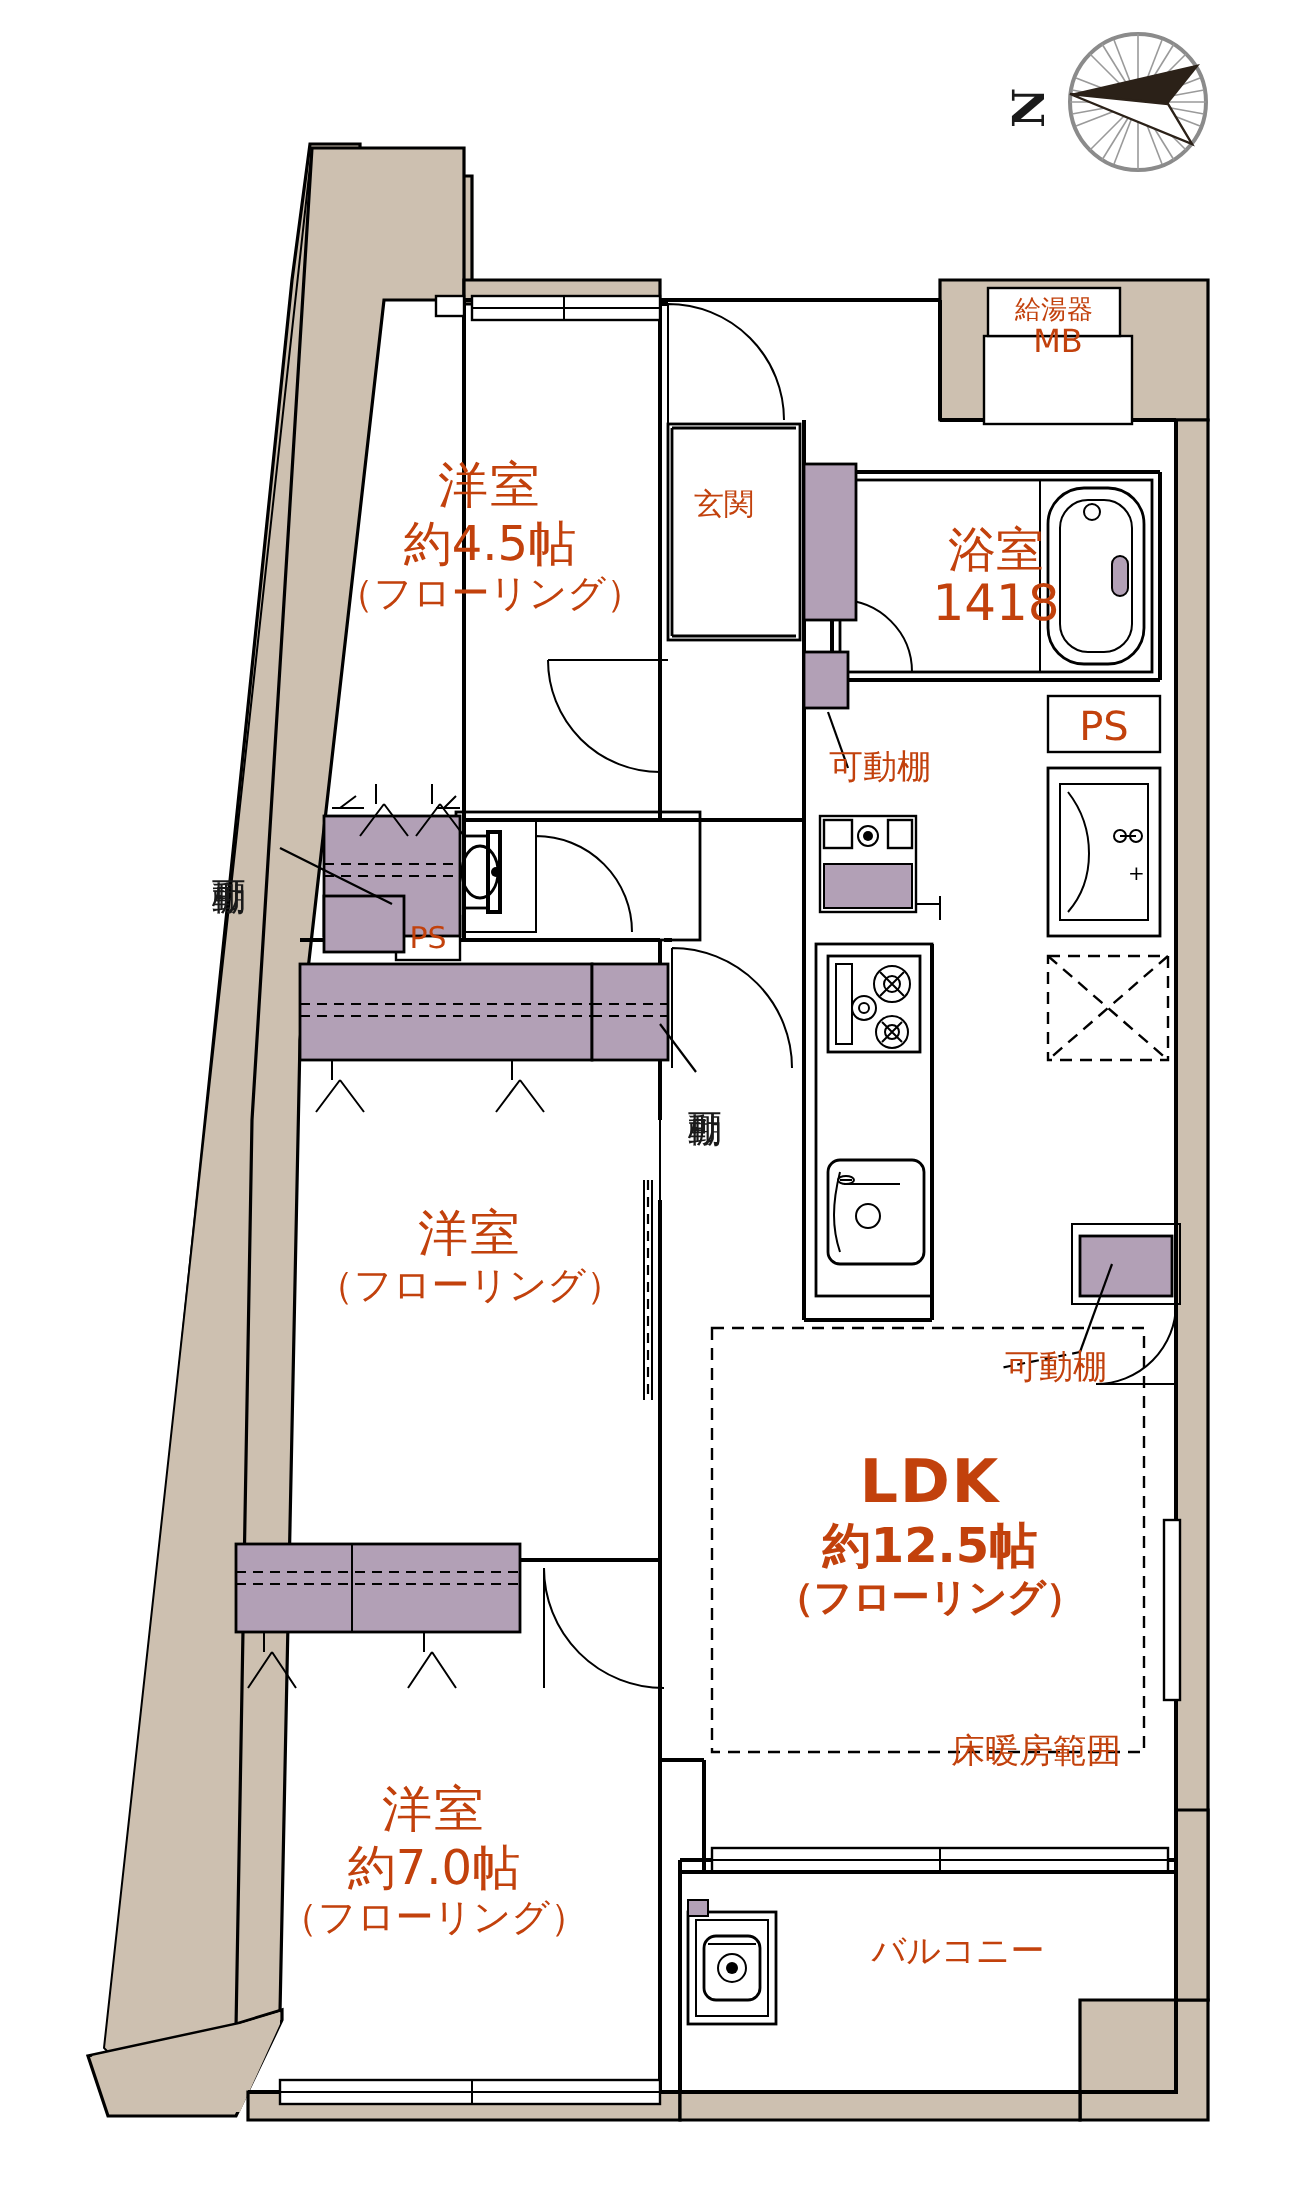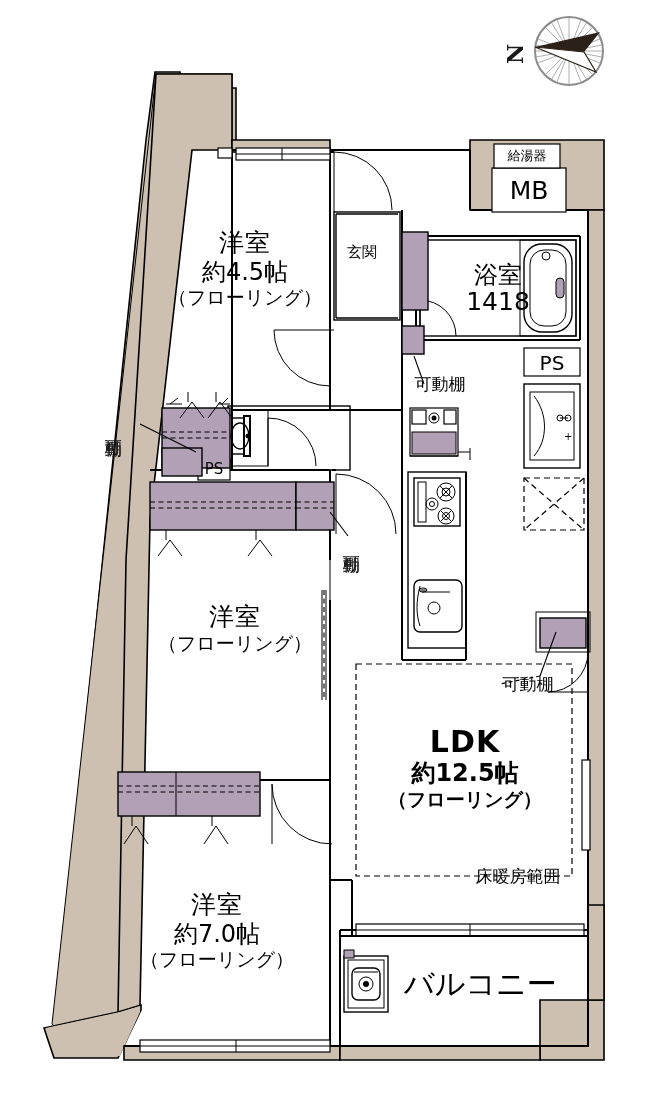--- a/index.html
+++ b/index.html
@@ -1,20 +1,20 @@
 <!DOCTYPE html>
 <html><head>
 <meta charset="utf-8">
 <style>
   html,body{margin:0;padding:0;background:#ffffff;}
   body{width:647px;height:1103px;position:relative;overflow:hidden;
        font-family:"DejaVu Sans","Liberation Sans",sans-serif;color:#1a1a1a;}
   #floorplan{position:absolute;inset:0;}
   .lbl{position:absolute;text-align:center;line-height:1.18;white-space:nowrap;
-       color:#000000;font-family:"DejaVu Sans","Liberation Sans",sans-serif;}
+       color:#c2410c;font-family:"DejaVu Sans","Liberation Sans",sans-serif;}
   .lbl .l1{display:block;}
   .rname{font-size:25px;letter-spacing:1px;}
   .rarea{font-size:24px;letter-spacing:0px;}
   .rfloor{font-size:19px;letter-spacing:0px;text-align:center;}
   .small{font-size:17px;}
   .tiny{font-size:13px;}
   .vert{writing-mode:vertical-rl;text-orientation:upright;line-height:1.05;}
   .compassN{position:absolute;font-size:22px;font-weight:600;
             font-family:"DejaVu Serif","Liberation Serif",serif;
             transform:rotate(-90deg);transform-origin:center;}
@@ -349,21 +349,21 @@
 <div class="lbl" style="left:340px;top:243px;width:44px;font-size:15px;line-height:1.22;">
   <span class="l1">玄関</span>
 </div>
 
 
 <div class="lbl tiny" style="left:495px;top:148px;width:64px;">
   <span class="l1">給湯器</span>
 </div>
 
 
-<div class="lbl" style="left:494px;top:176px;width:70px;font-size:25px;">
+<div class="lbl" style="left:494px;top:162px;width:70px;font-size:16px;">
   <span class="l1">MB</span>
 </div>
 
 
 <div class="lbl" style="left:448px;top:262px;width:100px;line-height:1.1;">
   <span class="l1" style="font-size:24px;">浴室</span>
   <span class="l1" style="font-size:25px;">1418</span>
 </div>
 
 
@@ -415,17 +415,17 @@
 </div>
 
 
 <div class="lbl" style="left:122px;top:890px;width:190px;">
   <span class="l1 rname">洋室</span>
   <span class="l1 rarea">約7.0帖</span>
   <span class="l1 rfloor">（フローリング）</span>
 </div>
 
 
-<div class="lbl" style="left:404px;top:966px;width:150px;font-size:30px;">
+<div class="lbl" style="left:404px;top:966px;width:150px;font-size:17px;">
   <span class="l1">バルコニー</span>
 </div>
 
 </div>
 
 </body></html>

